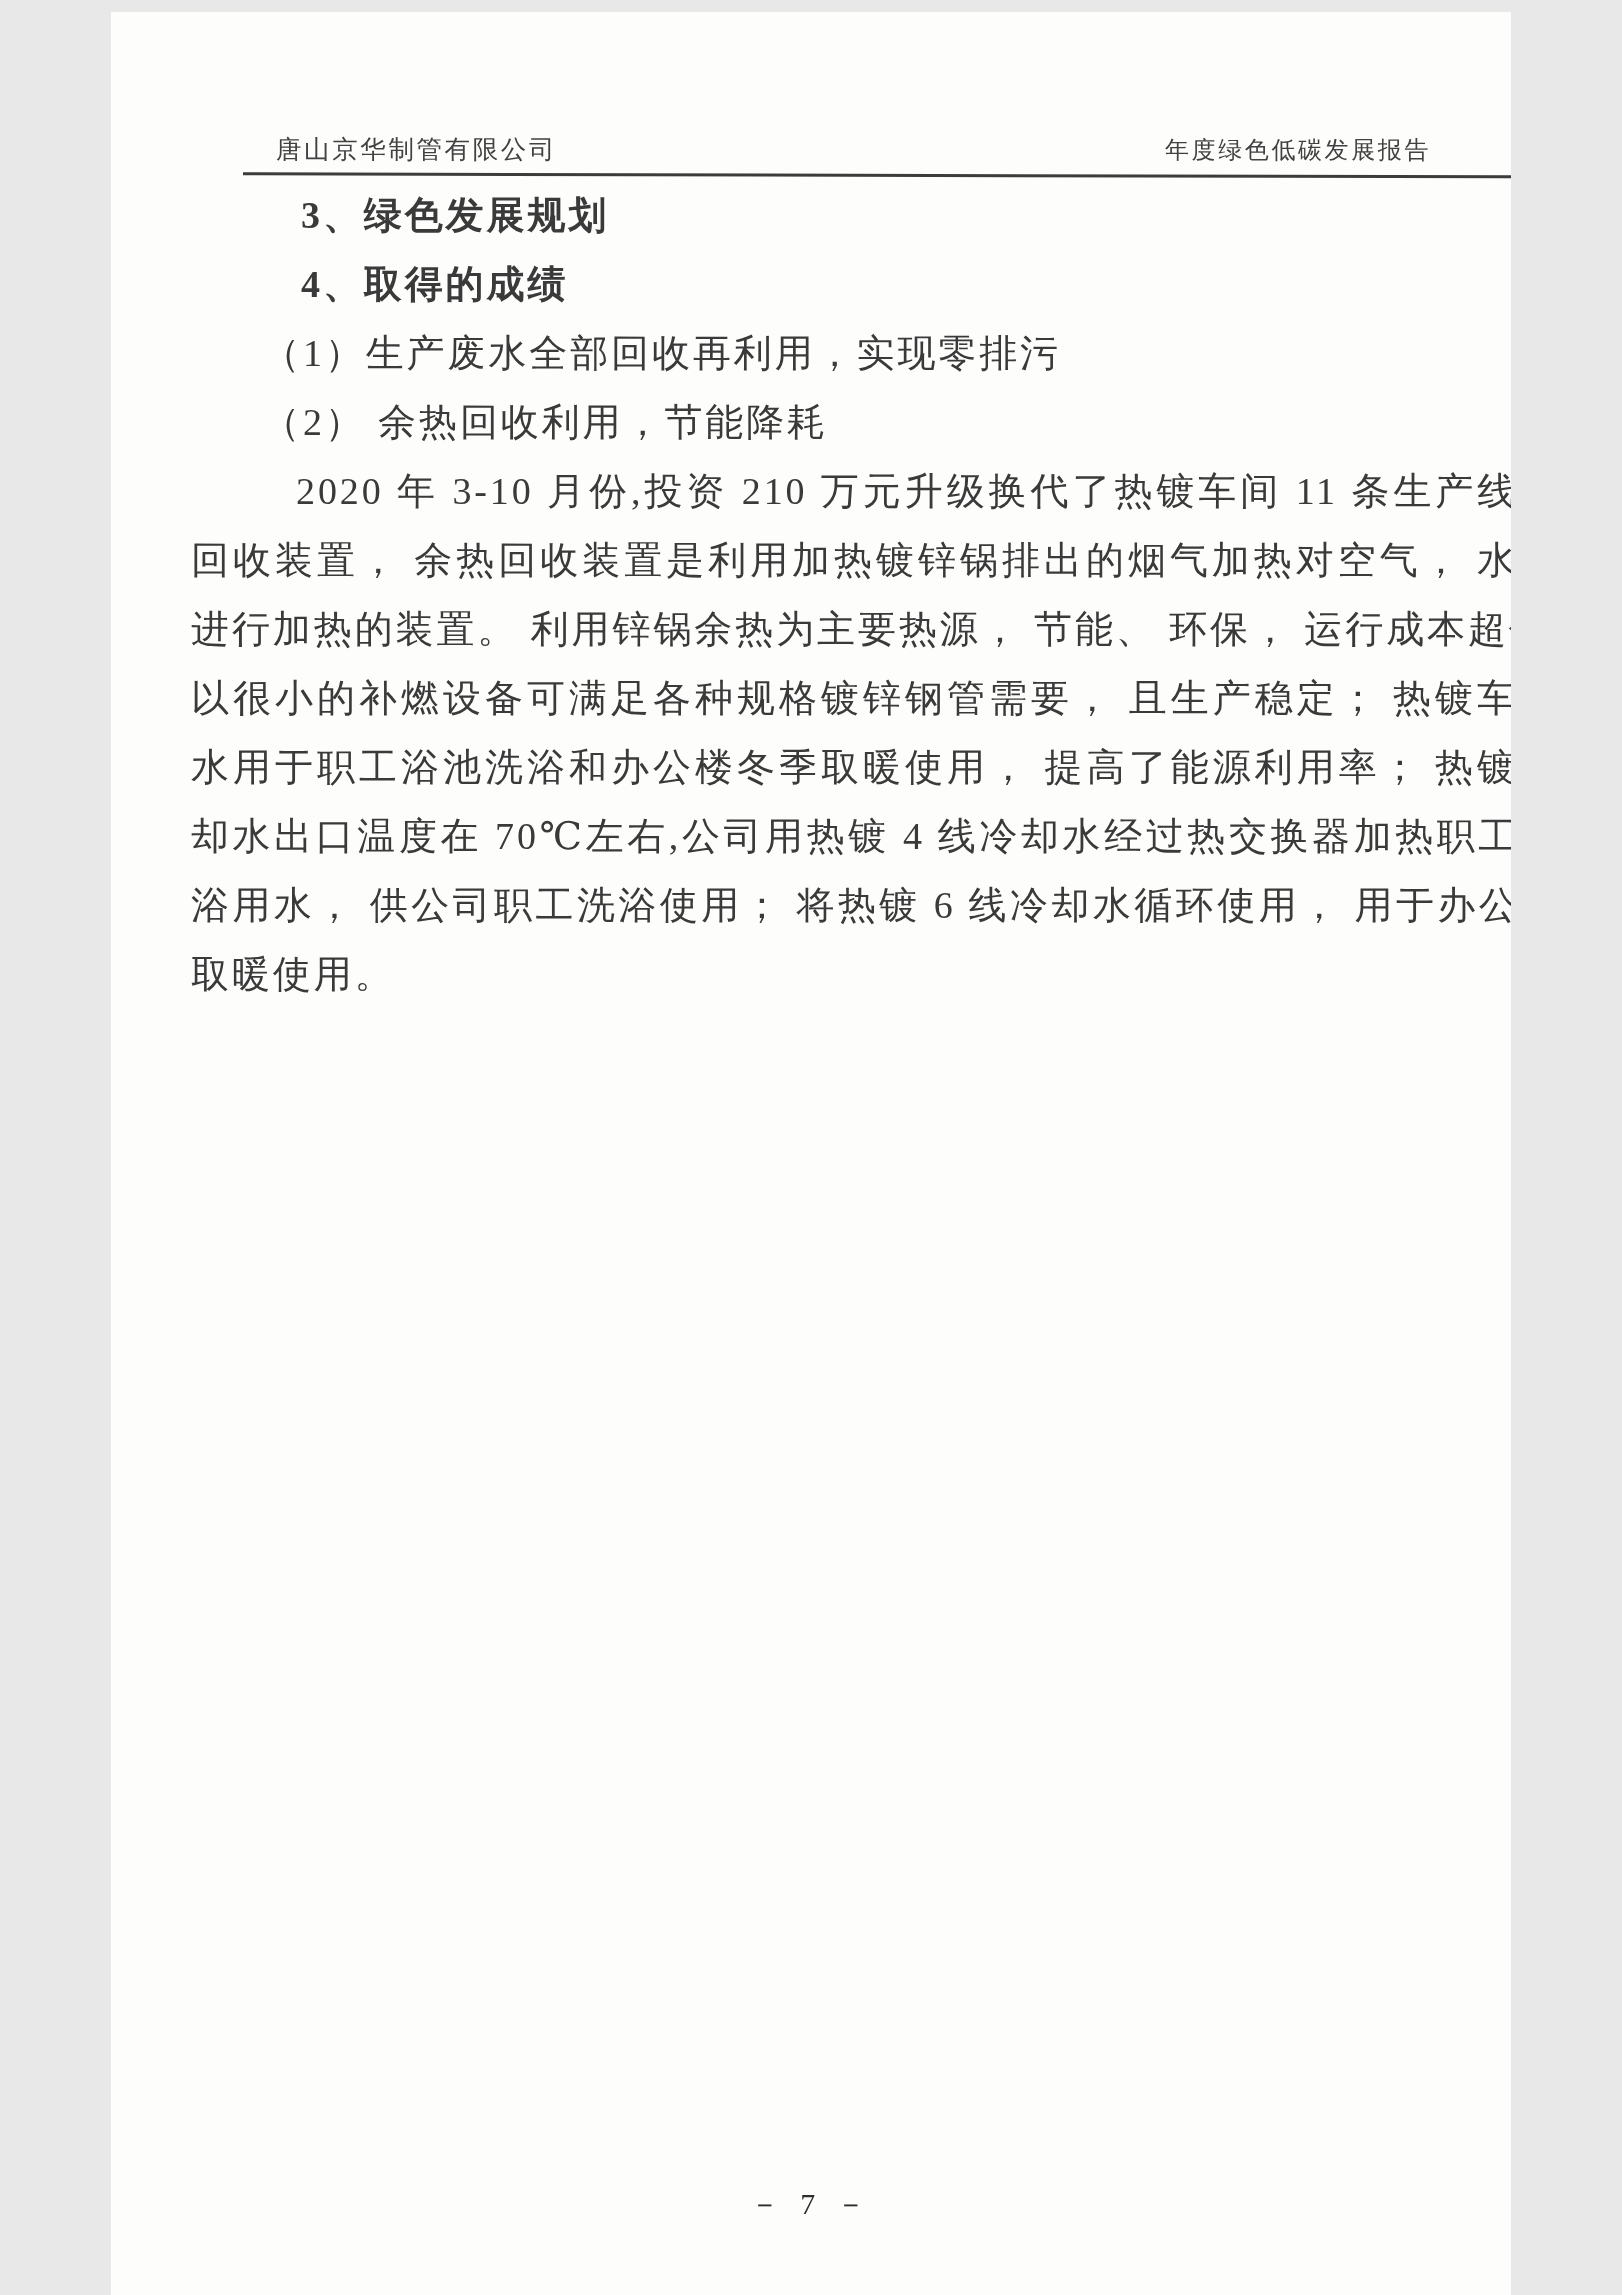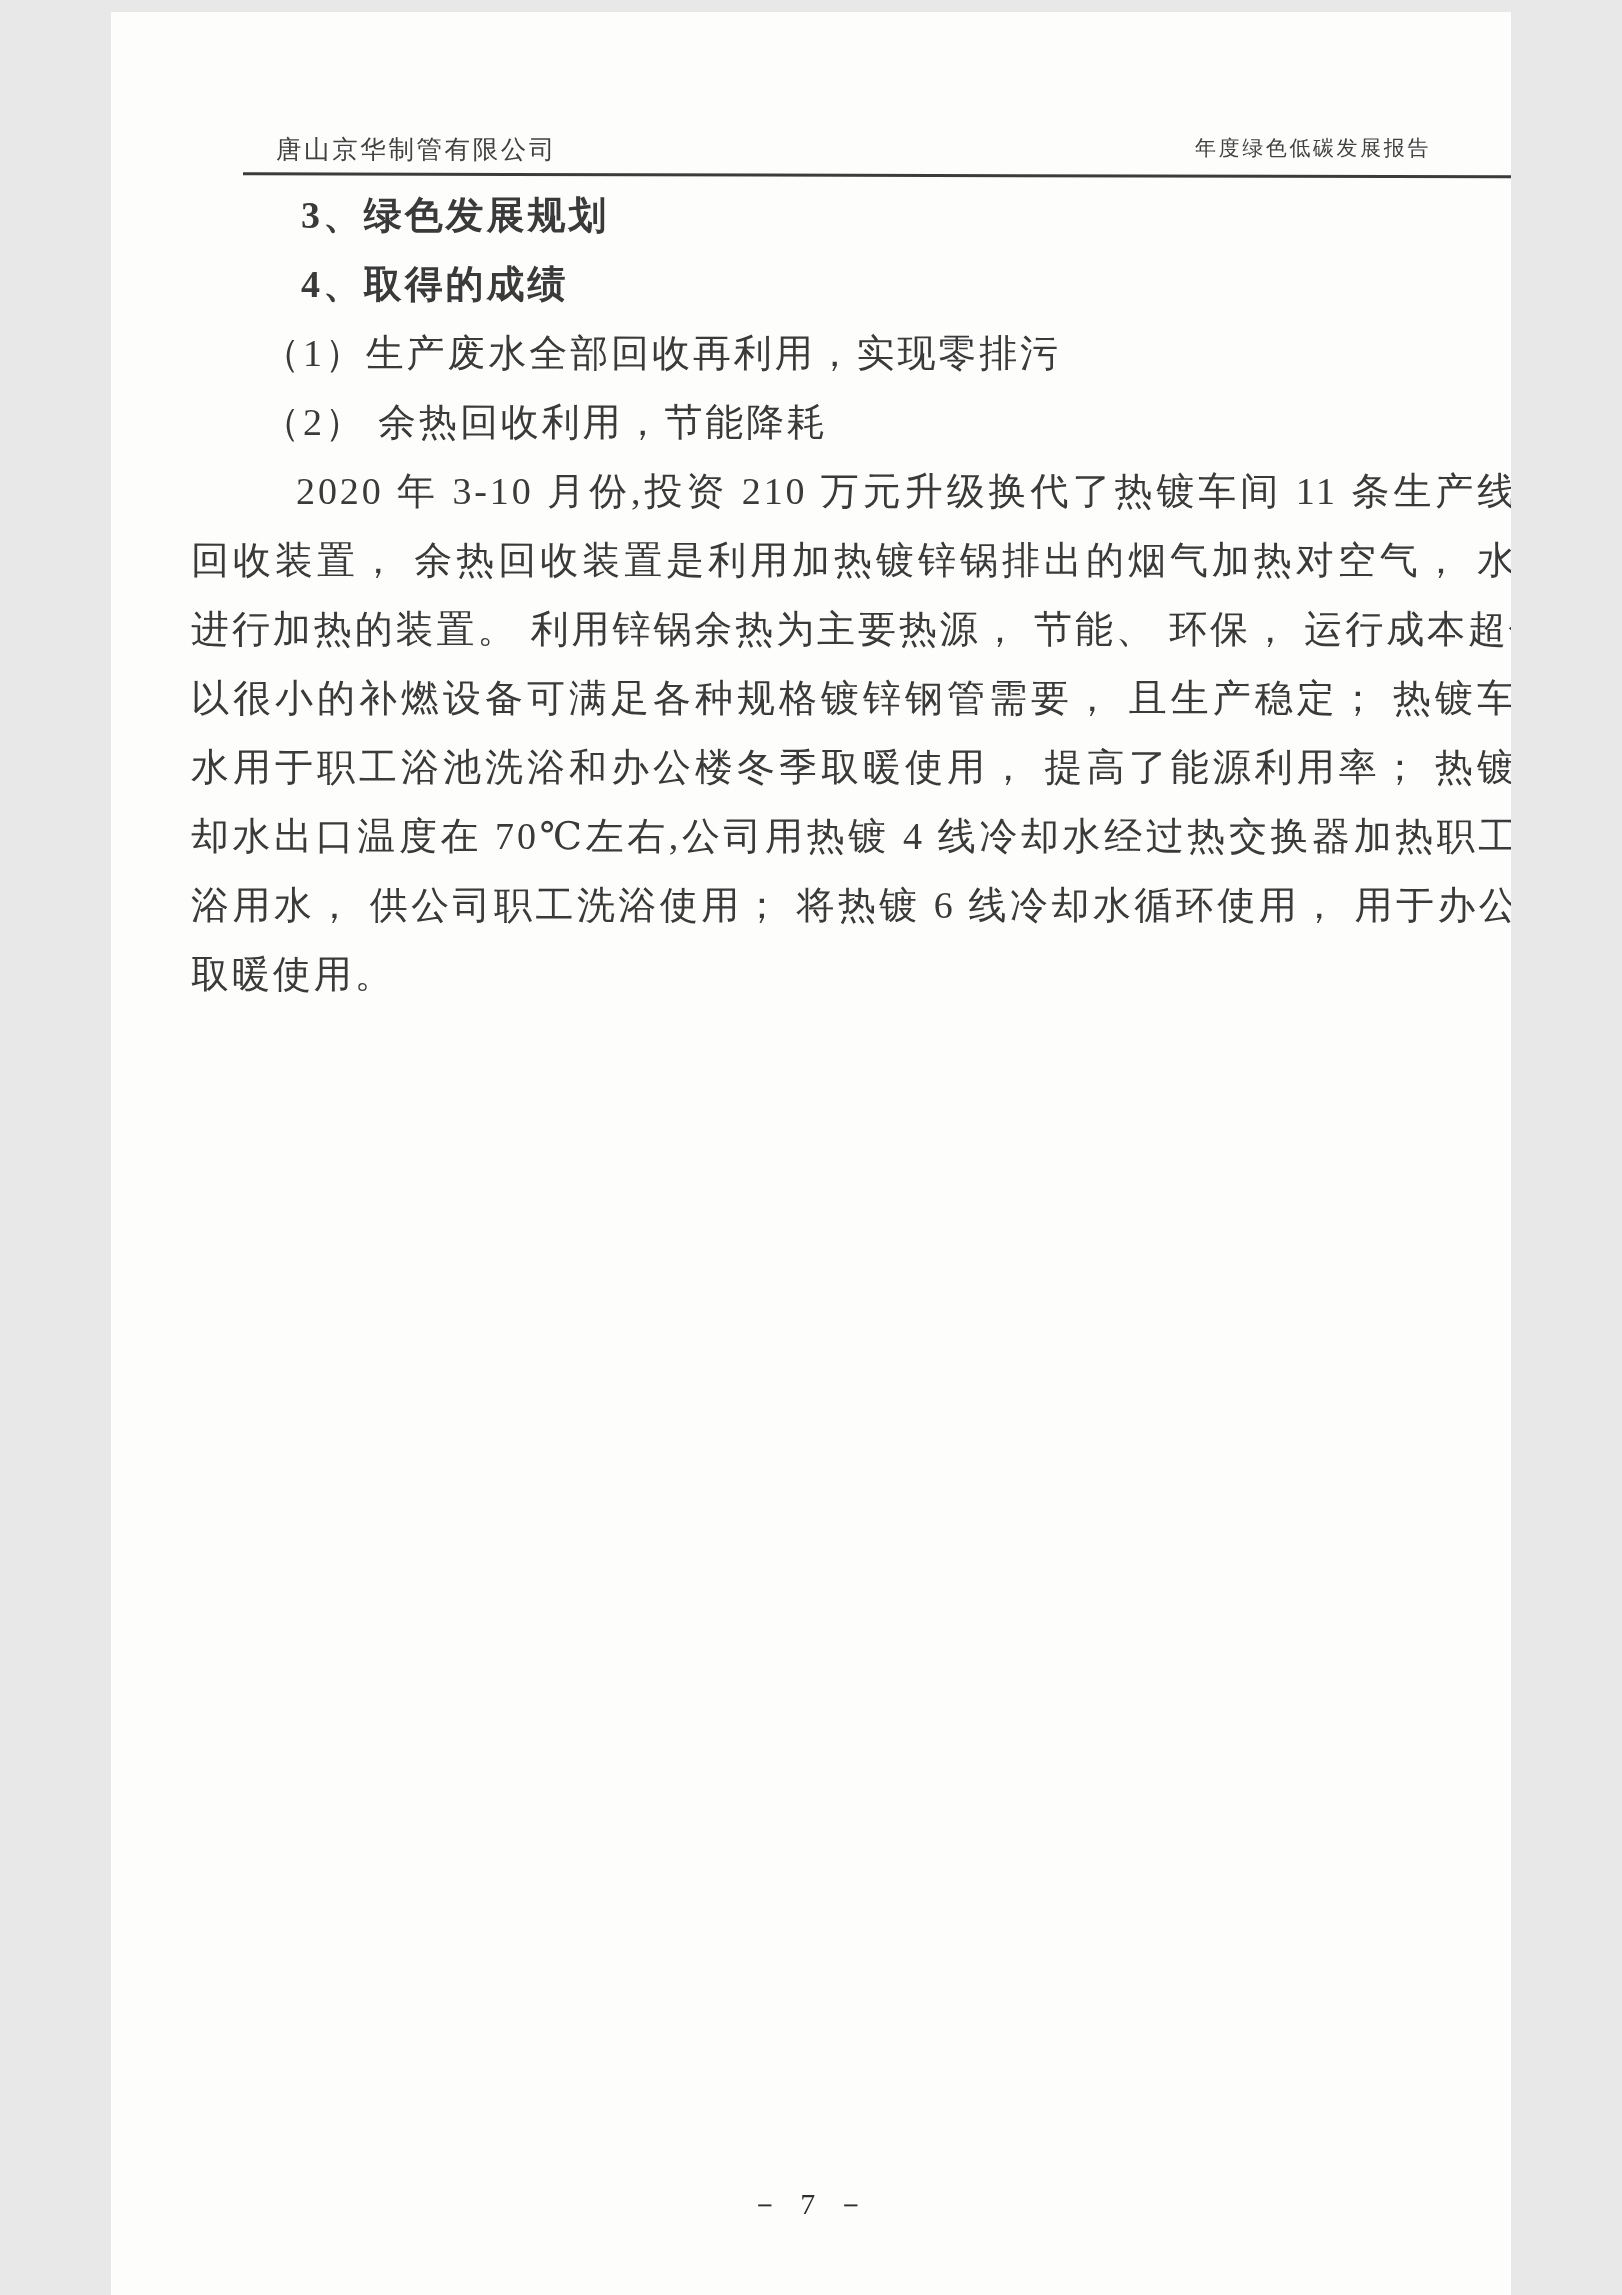--- a/index.html
+++ b/index.html
@@ -24,21 +24,21 @@
     top: 120px;
     font-size: 25.5px;
     letter-spacing: 2.6px;
     color: #414141;
     white-space: nowrap;
   }
   .page-header-right {
     position: absolute;
     right: 80px;
     top: 122px;
-    font-size: 21px;
+    font-size: 24px;
     letter-spacing: 2.6px;
     color: #414141;
     white-space: nowrap;
   }
   .header-rule {
     position: absolute;
     left: 132px;
     top: 162px;
     width: 1443px;
     height: 3.3px;

